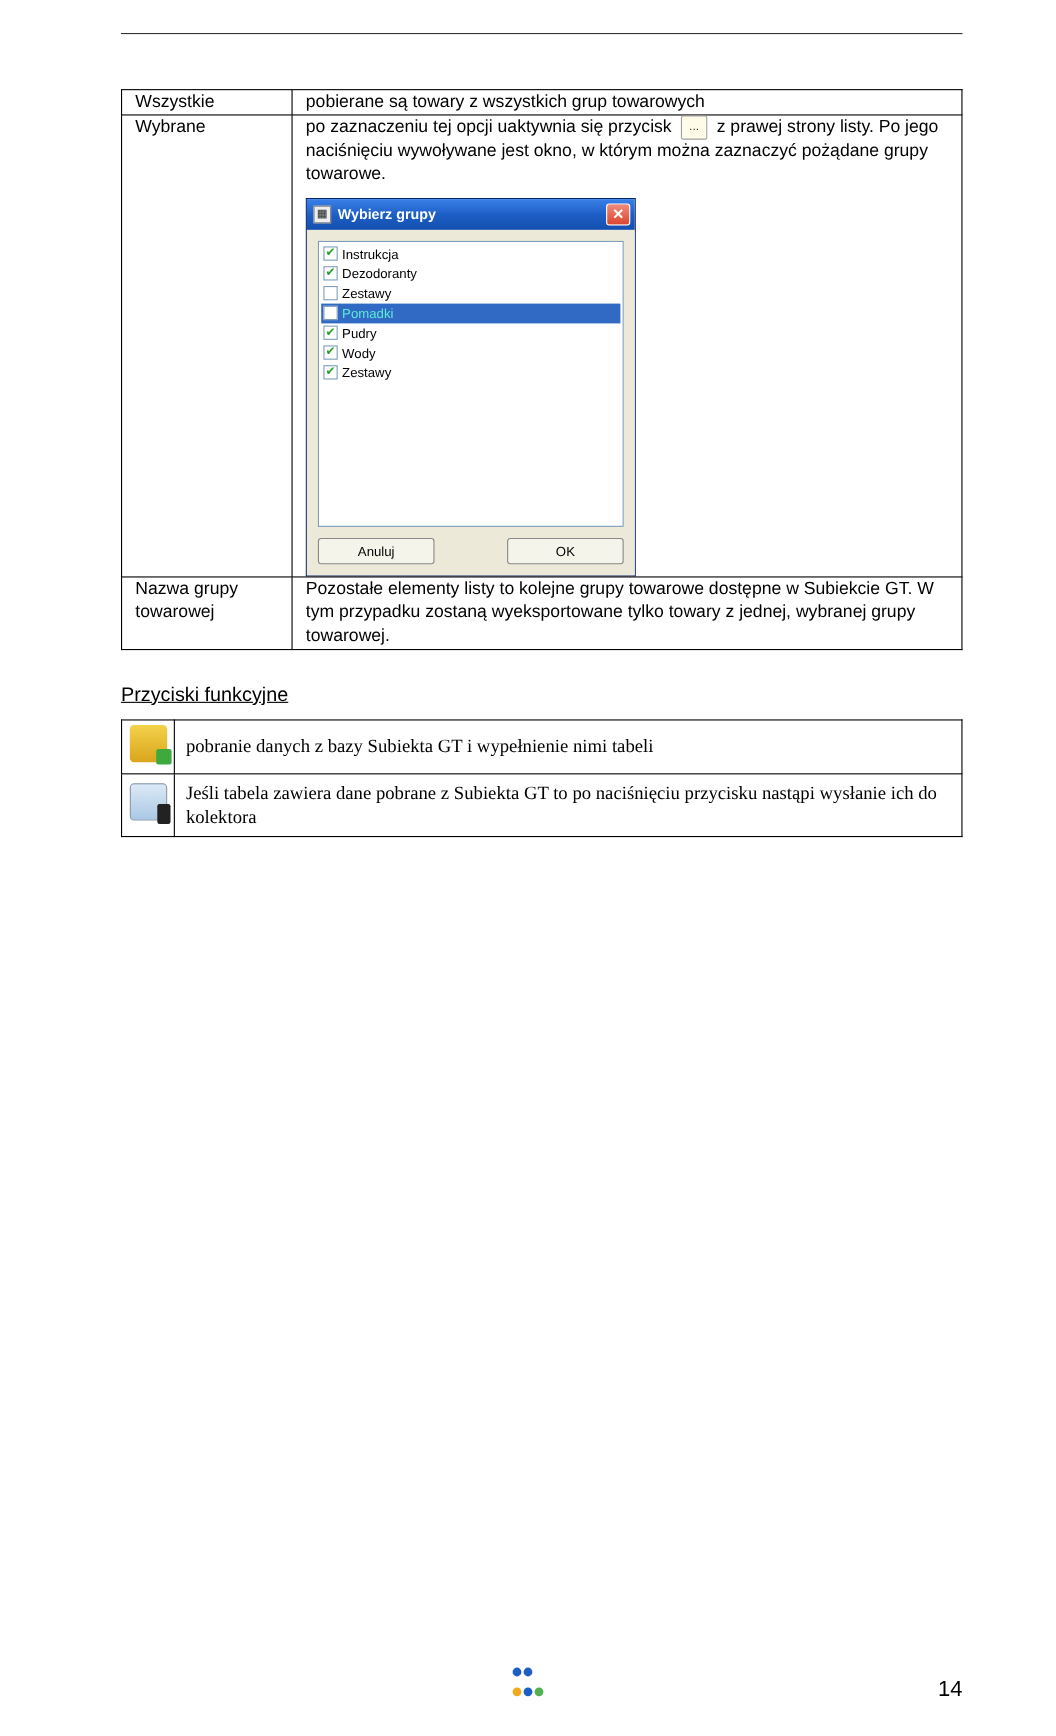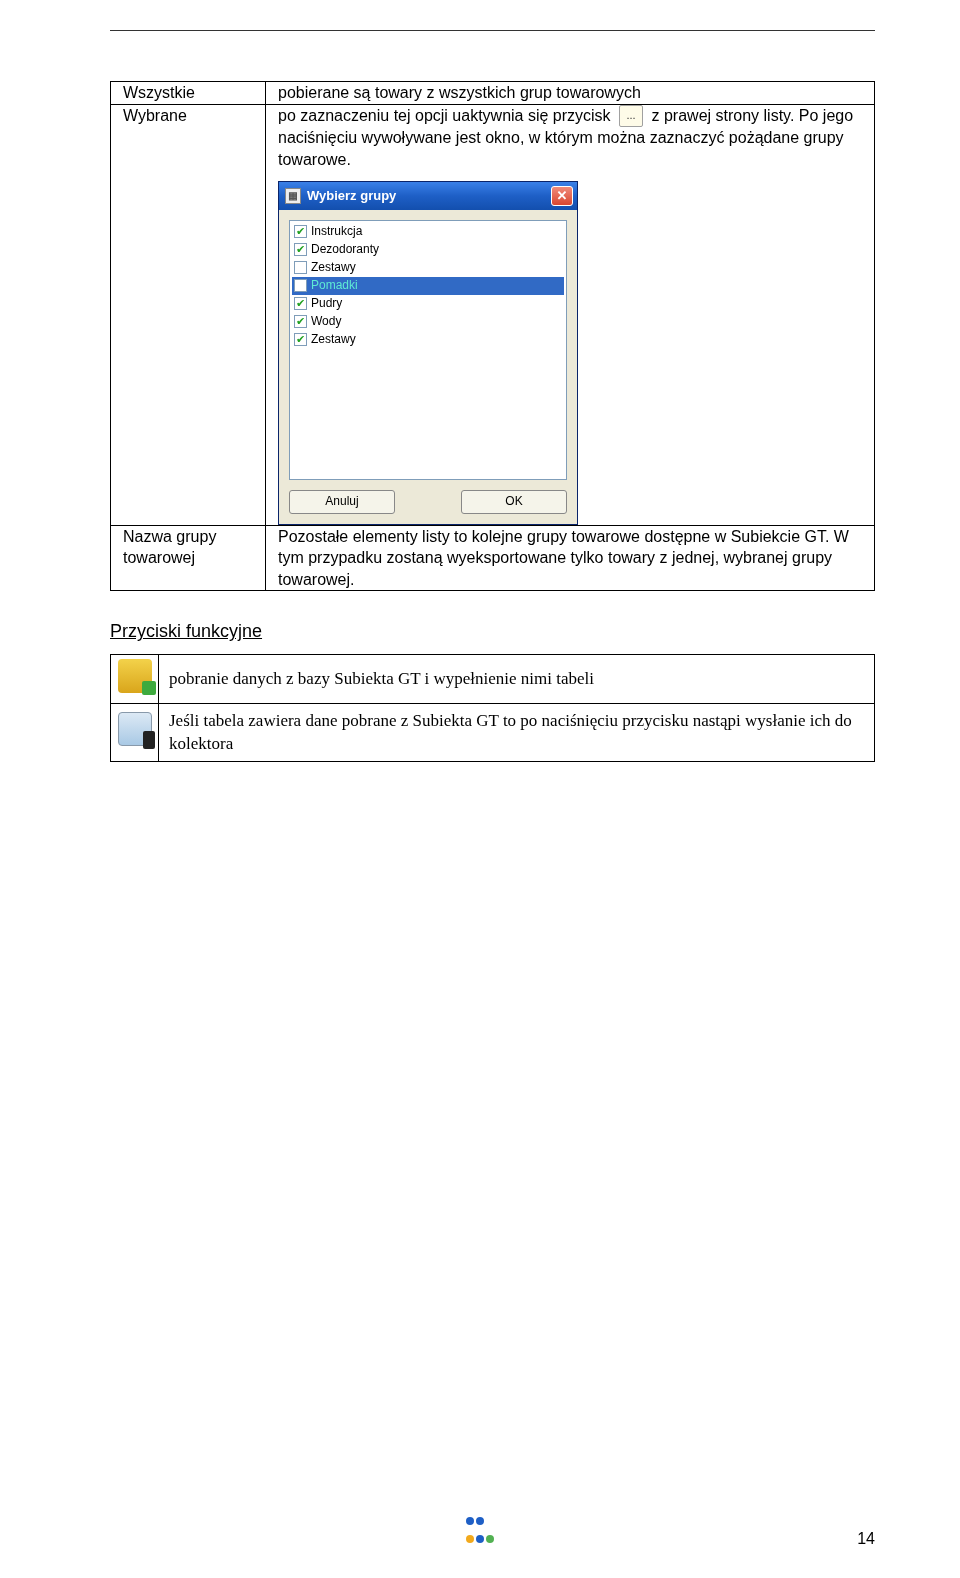--- a/index.html
+++ b/index.html
@@ -186,21 +186,21 @@
     position: absolute;
     left: 50%;
     transform: translateX(-50%);
     bottom: 30px;
   }
   .footer-dots .d { width:8px; height:8px; border-radius:50%; display:inline-block; margin:1px;}
   .pagenum {
     position: absolute;
     right: 85px;
     bottom: 30px;
-    font-size: 16px;
+    font-size: 20px;
     margin-top: 28px;
   }
 </style>
 </head>
 <body>
 
 <div class="page">
   <div class="hdr-line"></div>
 
   <table class="defs">

